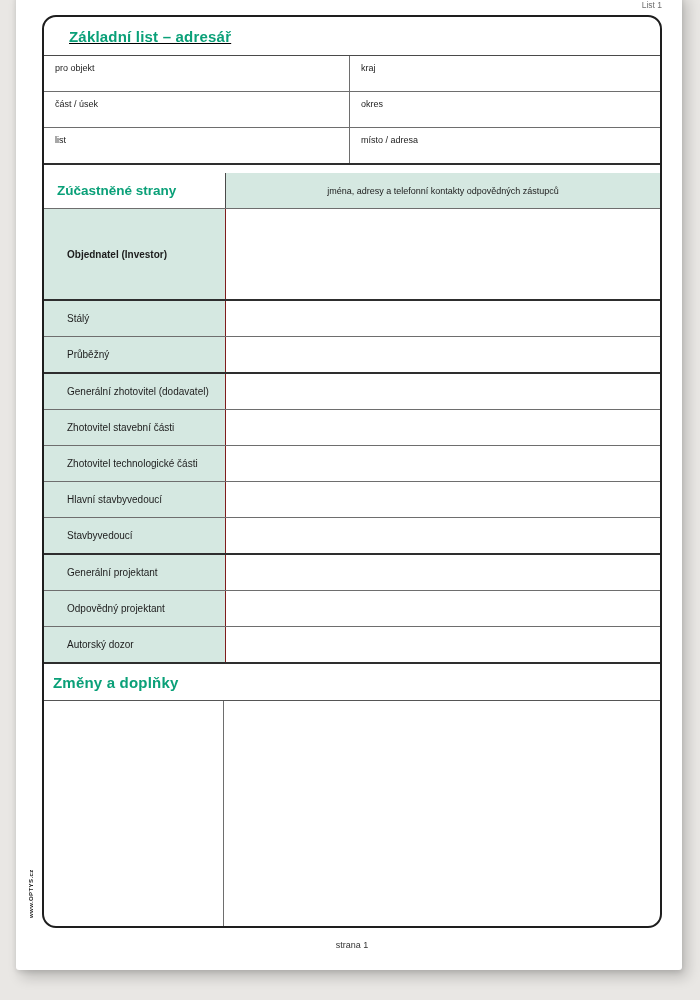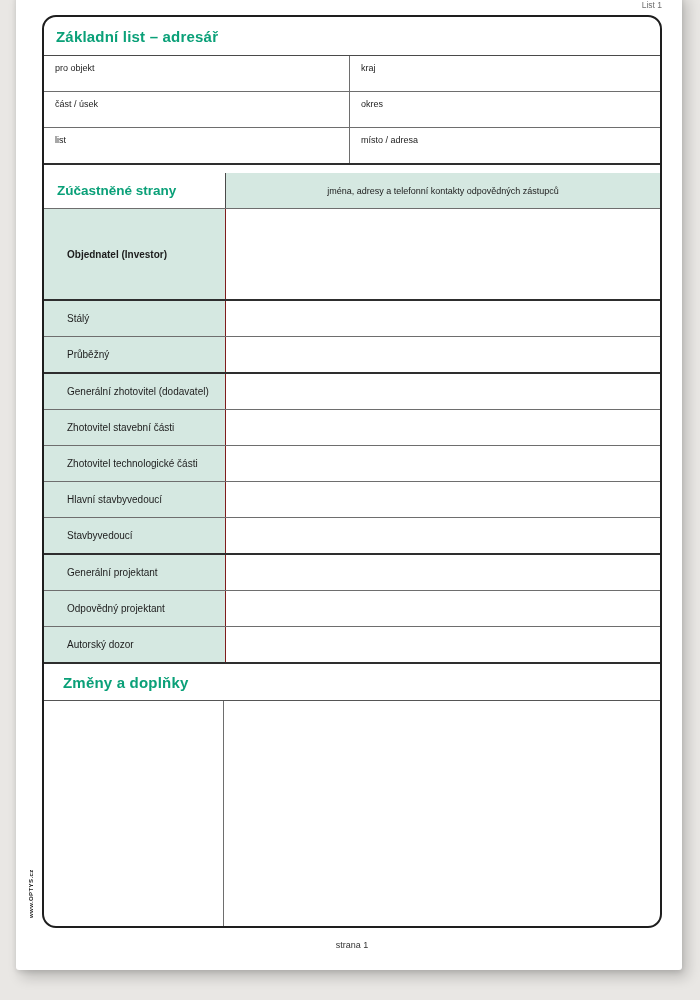--- a/index.html
+++ b/index.html
@@ -20,21 +20,21 @@
   }
   .sheet{
     position:absolute;left:26px;top:23px;width:620px;height:913px;
     border:2.5px solid #1e1e1e;border-radius:14px;
     display:flex;flex-direction:column;overflow:hidden;
     box-sizing:border-box;background:#fff;
   }
   
   .title-row{
     height:38px;min-height:38px;display:flex;align-items:center;
-    padding-left:12px;border-bottom:1.5px solid #4a4a4a;
+    padding-left:25px;border-bottom:1.5px solid #4a4a4a;text-decoration:underline;
   }
   .accent-title{color:#0aa078;font-weight:bold;font-size:15px;letter-spacing:0.2px;}
   
   .tf-row{
     height:35px;min-height:35px;display:flex;
     border-bottom:1px solid #6e6e6e;font-size:9px;color:#1c1c1c;
   }
   .tf-row.section-end{border-bottom:2px solid #2e2e2e;}
   .tf-left{width:306px;border-right:1px solid #6e6e6e;display:flex;align-items:flex-start;padding:7px 0 0 11px;box-sizing:border-box;}
   .tf-right{flex:1;display:flex;align-items:flex-start;padding:7px 0 0 11px;}
@@ -49,21 +49,21 @@
   .p-label{
     width:182px;min-width:182px;background:#d5e8e1;border-right:1px solid #7f1d1d;
     display:flex;align-items:center;padding-left:23px;box-sizing:border-box;
     font-size:10px;color:#1c1c1c;
   }
   .p-row.tall .p-label{font-weight:bold;}
   .p-field{flex:1;background:#ffffff;}
   
   .changes-title{
     height:36px;min-height:36px;display:flex;align-items:center;
-    padding-left:19px;border-bottom:1.5px solid #555;
+    padding-left:9px;border-bottom:1.5px solid #555;
   }
   .changes-body{flex:1;display:flex;}
   .changes-left{width:180px;min-width:180px;border-right:1px solid #6e6e6e;box-sizing:border-box;}
   .changes-right{flex:1;}
   
   .page-footer{
     position:absolute;left:26px;top:948px;width:620px;text-align:center;
     font-size:9px;color:#333;
   }
   .side-watermark{

